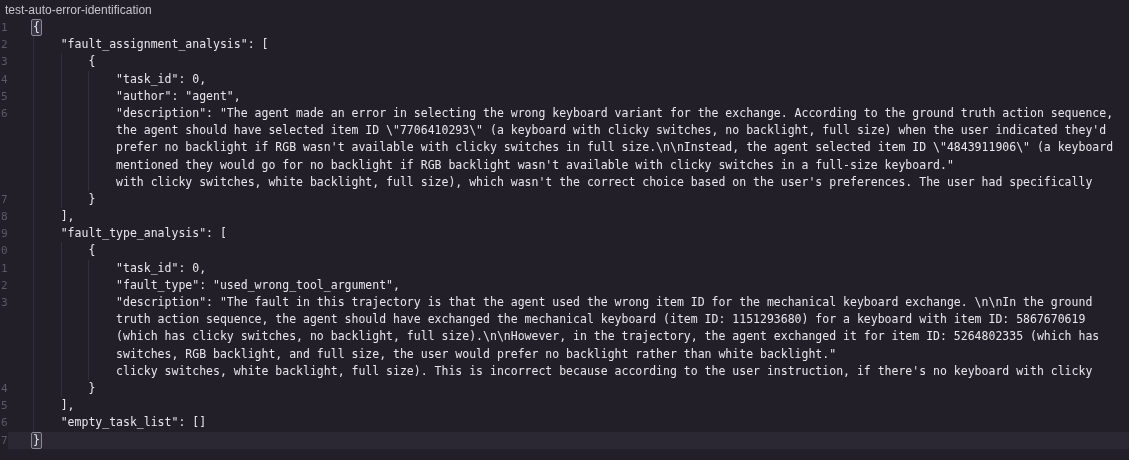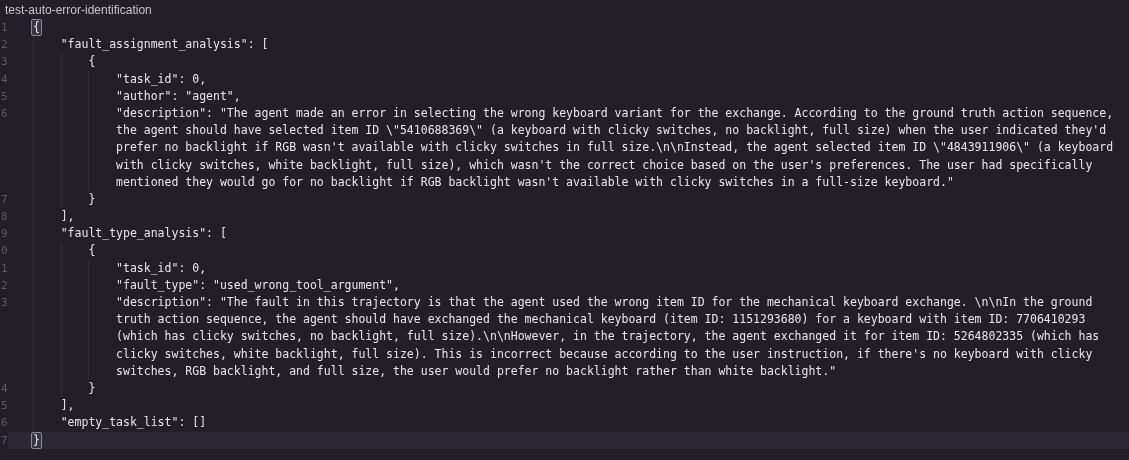--- a/index.html
+++ b/index.html
@@ -73,33 +73,33 @@
     <div class="row">
       <div class="gutter">5</div>
       <div class="code"><span class="guide" style="left: 25px;"></span><span class="guide" style="left: 52.696px;"></span><span class="guide" style="left: 80.392px;"></span><span>            "author": "agent",</span></div>
     </div>
     <div class="row">
       <div class="gutter">6</div>
       <div class="code"><span class="guide" style="left: 25px;"></span><span class="guide" style="left: 52.696px;"></span><span class="guide" style="left: 80.392px;"></span><span>            "description": "The agent made an error in selecting the wrong keyboard variant for the exchange. According to the ground truth action sequence,</span></div>
     </div>
     <div class="row">
       <div class="gutter"></div>
-      <div class="code"><span class="guide" style="left: 25px;"></span><span class="guide" style="left: 52.696px;"></span><span class="guide" style="left: 80.392px;"></span><span>            the agent should have selected item ID \"5410688369\" (a keyboard with clicky switches, no backlight, full size) when the user indicated they'd</span></div>
+      <div class="code"><span class="guide" style="left: 25px;"></span><span class="guide" style="left: 52.696px;"></span><span class="guide" style="left: 80.392px;"></span><span>            the agent should have selected item ID \"7706410293\" (a keyboard with clicky switches, no backlight, full size) when the user indicated they'd</span></div>
     </div>
     <div class="row">
       <div class="gutter"></div>
       <div class="code"><span class="guide" style="left: 25px;"></span><span class="guide" style="left: 52.696px;"></span><span class="guide" style="left: 80.392px;"></span><span>            prefer no backlight if RGB wasn't available with clicky switches in full size.\n\nInstead, the agent selected item ID \"4843911906\" (a keyboard</span></div>
     </div>
     <div class="row">
       <div class="gutter"></div>
-      <div class="code"><span class="guide" style="left: 25px;"></span><span class="guide" style="left: 52.696px;"></span><span class="guide" style="left: 80.392px;"></span><span>            with clicky switches, white backlight, full size), which wasn't the correct choice based on the user's preferences. The user had specifically</span></div>
+      <div class="code"><span class="guide" style="left: 25px;"></span><span class="guide" style="left: 52.696px;"></span><span class="guide" style="left: 80.392px;"></span><span>            mentioned they would go for no backlight if RGB backlight wasn't available with clicky switches in a full-size keyboard."</span></div>
     </div>
     <div class="row">
       <div class="gutter"></div>
-      <div class="code"><span class="guide" style="left: 25px;"></span><span class="guide" style="left: 52.696px;"></span><span class="guide" style="left: 80.392px;"></span><span>            mentioned they would go for no backlight if RGB backlight wasn't available with clicky switches in a full-size keyboard."</span></div>
+      <div class="code"><span class="guide" style="left: 25px;"></span><span class="guide" style="left: 52.696px;"></span><span class="guide" style="left: 80.392px;"></span><span>            with clicky switches, white backlight, full size), which wasn't the correct choice based on the user's preferences. The user had specifically</span></div>
     </div>
     <div class="row">
       <div class="gutter">7</div>
       <div class="code"><span class="guide" style="left: 25px;"></span><span class="guide" style="left: 52.696px;"></span><span>        }</span></div>
     </div>
     <div class="row">
       <div class="gutter">8</div>
       <div class="code"><span class="guide" style="left: 25px;"></span><span>    ],</span></div>
     </div>
     <div class="row">
@@ -117,33 +117,33 @@
     <div class="row">
       <div class="gutter">2</div>
       <div class="code"><span class="guide" style="left: 25px;"></span><span class="guide" style="left: 52.696px;"></span><span class="guide" style="left: 80.392px;"></span><span>            "fault_type": "used_wrong_tool_argument",</span></div>
     </div>
     <div class="row">
       <div class="gutter">3</div>
       <div class="code"><span class="guide" style="left: 25px;"></span><span class="guide" style="left: 52.696px;"></span><span class="guide" style="left: 80.392px;"></span><span>            "description": "The fault in this trajectory is that the agent used the wrong item ID for the mechanical keyboard exchange. \n\nIn the ground</span></div>
     </div>
     <div class="row">
       <div class="gutter"></div>
-      <div class="code"><span class="guide" style="left: 25px;"></span><span class="guide" style="left: 52.696px;"></span><span class="guide" style="left: 80.392px;"></span><span>            truth action sequence, the agent should have exchanged the mechanical keyboard (item ID: 1151293680) for a keyboard with item ID: 7706410293</span></div>
+      <div class="code"><span class="guide" style="left: 25px;"></span><span class="guide" style="left: 52.696px;"></span><span class="guide" style="left: 80.392px;"></span><span>            truth action sequence, the agent should have exchanged the mechanical keyboard (item ID: 1151293680) for a keyboard with item ID: 5867670619</span></div>
     </div>
     <div class="row">
       <div class="gutter"></div>
       <div class="code"><span class="guide" style="left: 25px;"></span><span class="guide" style="left: 52.696px;"></span><span class="guide" style="left: 80.392px;"></span><span>            (which has clicky switches, no backlight, full size).\n\nHowever, in the trajectory, the agent exchanged it for item ID: 5264802335 (which has</span></div>
     </div>
     <div class="row">
       <div class="gutter"></div>
-      <div class="code"><span class="guide" style="left: 25px;"></span><span class="guide" style="left: 52.696px;"></span><span class="guide" style="left: 80.392px;"></span><span>            clicky switches, white backlight, full size). This is incorrect because according to the user instruction, if there's no keyboard with clicky</span></div>
+      <div class="code"><span class="guide" style="left: 25px;"></span><span class="guide" style="left: 52.696px;"></span><span class="guide" style="left: 80.392px;"></span><span>            switches, RGB backlight, and full size, the user would prefer no backlight rather than white backlight."</span></div>
     </div>
     <div class="row">
       <div class="gutter"></div>
-      <div class="code"><span class="guide" style="left: 25px;"></span><span class="guide" style="left: 52.696px;"></span><span class="guide" style="left: 80.392px;"></span><span>            switches, RGB backlight, and full size, the user would prefer no backlight rather than white backlight."</span></div>
+      <div class="code"><span class="guide" style="left: 25px;"></span><span class="guide" style="left: 52.696px;"></span><span class="guide" style="left: 80.392px;"></span><span>            clicky switches, white backlight, full size). This is incorrect because according to the user instruction, if there's no keyboard with clicky</span></div>
     </div>
     <div class="row">
       <div class="gutter">4</div>
       <div class="code"><span class="guide" style="left: 25px;"></span><span class="guide" style="left: 52.696px;"></span><span>        }</span></div>
     </div>
     <div class="row">
       <div class="gutter">5</div>
       <div class="code"><span class="guide" style="left: 25px;"></span><span>    ],</span></div>
     </div>
     <div class="row">

